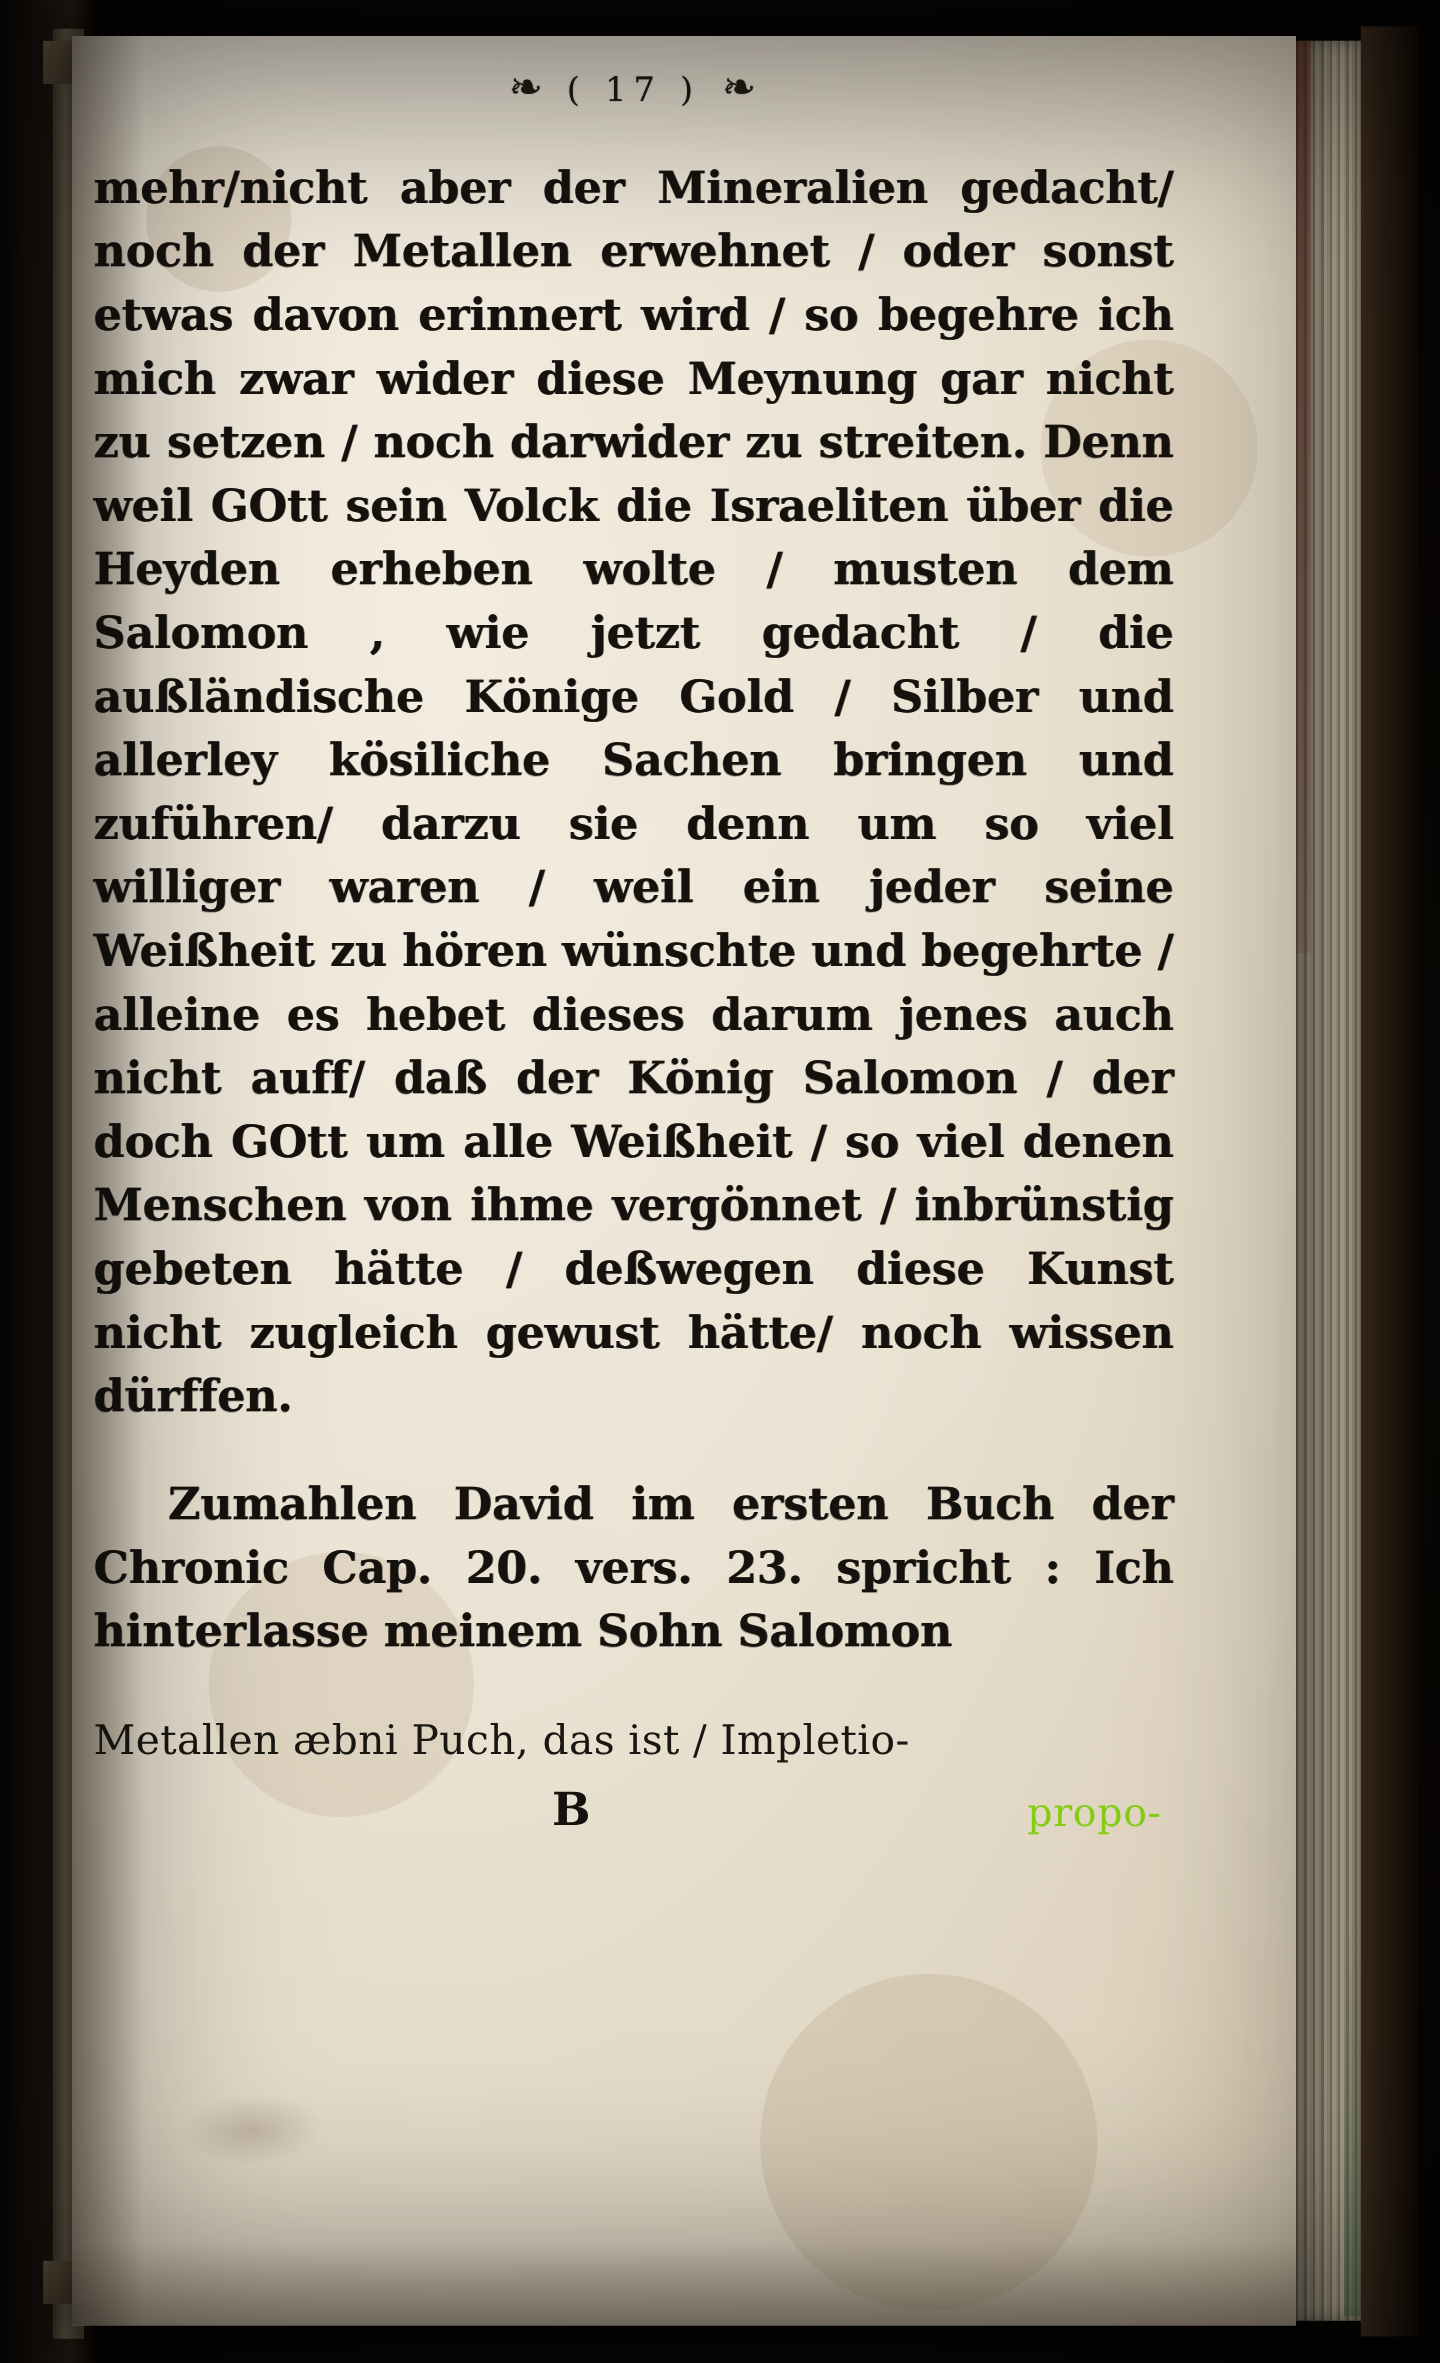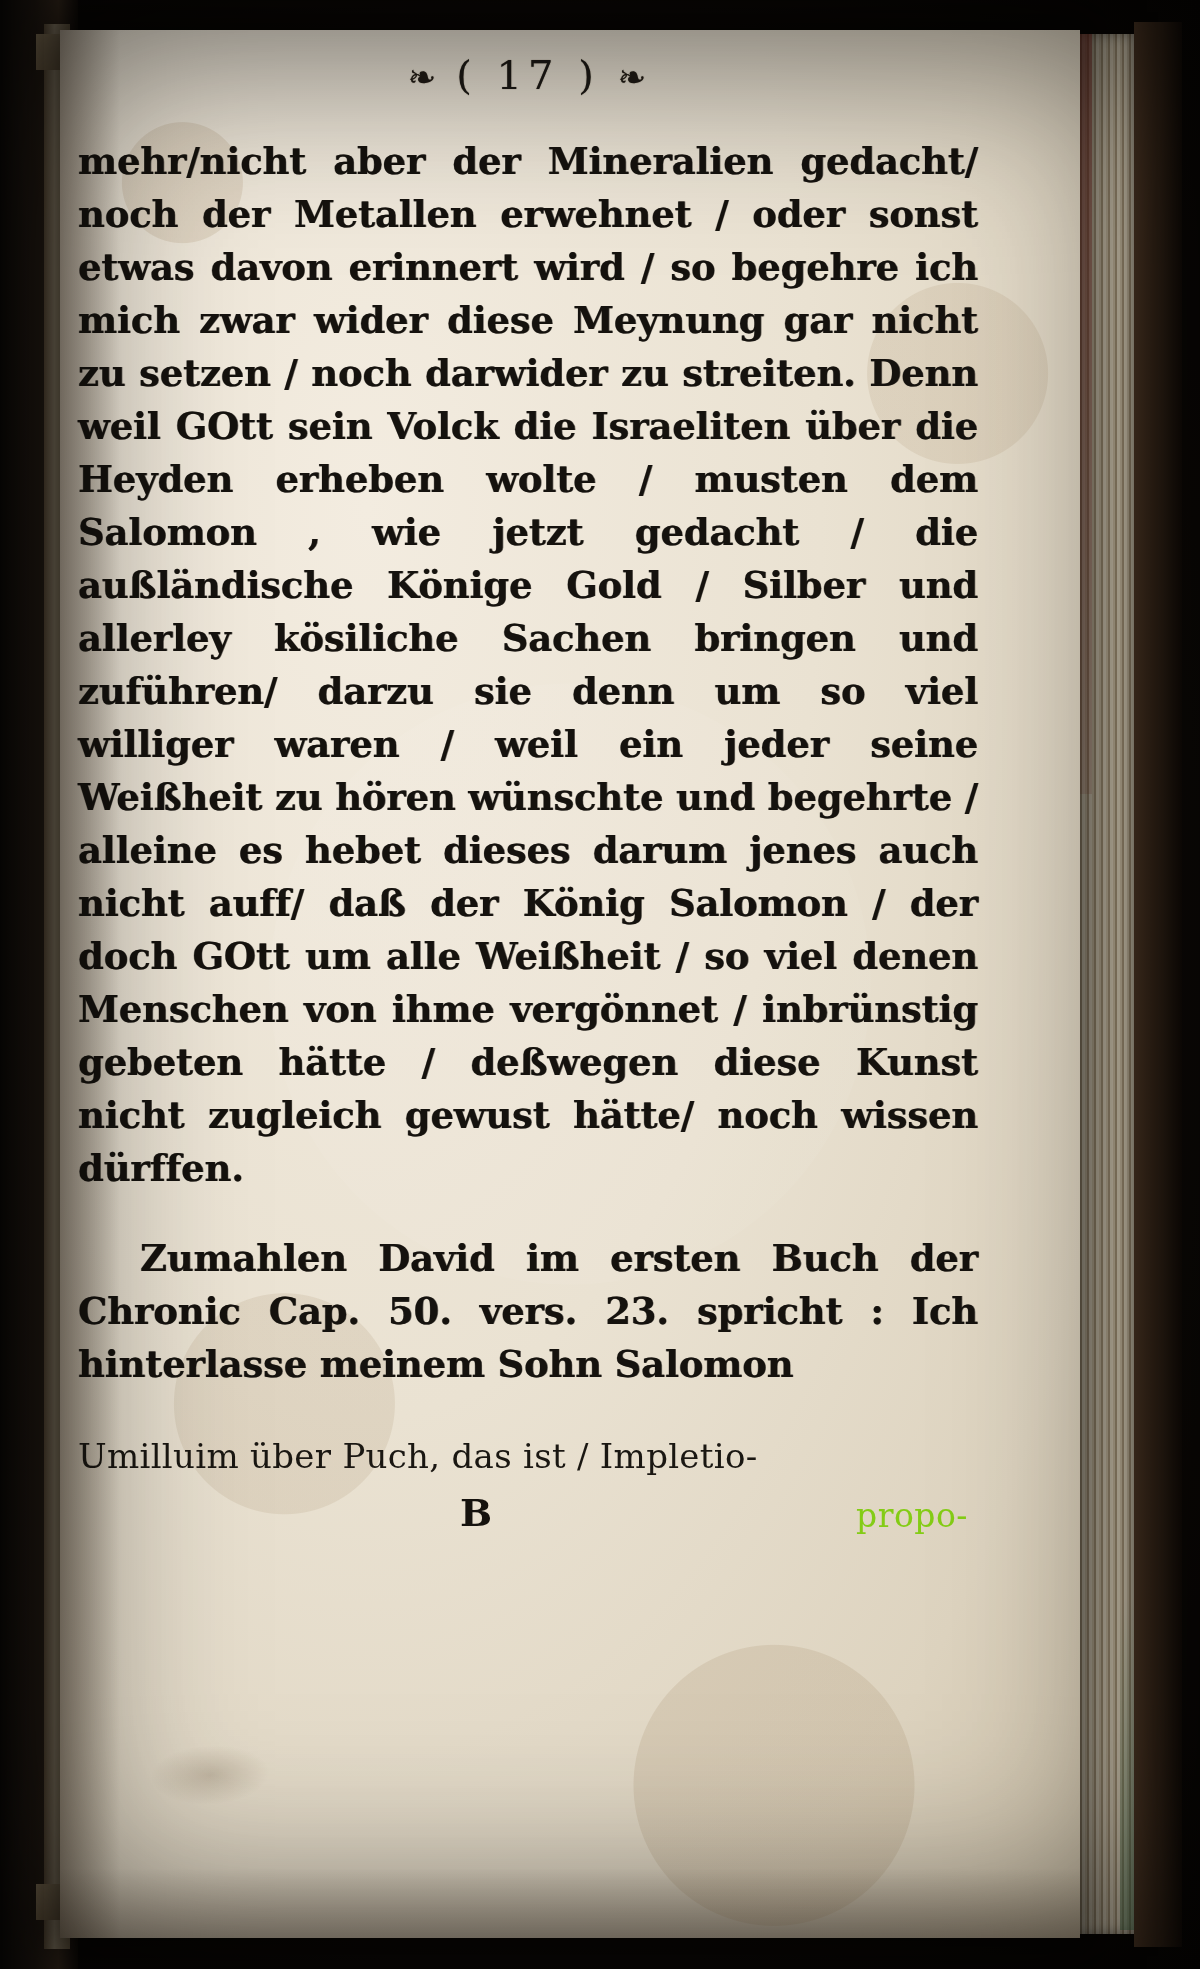--- a/index.html
+++ b/index.html
@@ -160,21 +160,21 @@
     font-size: 40px;
     letter-spacing: 2px;
     margin-bottom: 10px;
     text-shadow: 0 0 1px rgba(60,45,25,.7);
   }
   .folio .orn {
     font-size: 34px;
     color: #211c16;
   }
   .folio .num {
-    font-size: 40px;
+    font-size: 28px;
     letter-spacing: 6px;
   }
 
   
   .fraktur {
     font-family: "DejaVu Serif", serif;
     font-weight: 700;
     color: #15120e;
     font-size: 37px;
     line-height: 53px;
@@ -264,24 +264,24 @@
   <div class="text-col">
 
     <div class="folio">
       <span class="orn">❧</span>
       <span class="num">( 17 )</span>
       <span class="orn">❧</span>
     </div>
 
     <p class="fraktur">mehr/nicht aber der Mineralien gedacht/ noch der Metallen erwehnet / oder sonst etwas davon erinnert wird / so begehre ich mich zwar wider diese Meynung gar nicht zu setzen / noch darwider zu streiten. Denn weil GOtt sein Volck die Israeliten über die Heyden erheben wolte / musten dem Salomon , wie jetzt gedacht / die außländische Könige Gold / Silber und allerley kösiliche Sachen bringen und zuführen/ darzu sie denn um so viel williger waren / weil ein jeder seine Weißheit zu hören wünschte und begehrte / alleine es hebet dieses darum jenes auch nicht auff/ daß der König Salomon / der doch GOtt um alle Weißheit / so viel denen Menschen von ihme vergönnet / inbrünstig gebeten hätte / deßwegen diese Kunst nicht zugleich gewust hätte/ noch wissen dürffen.</p>
 
-    <p class="fraktur para-indent">Zumahlen David im ersten Buch der Chronic Cap. 50. vers. 23. spricht : Ich hinterlasse meinem Sohn Salomon</p>
+    <p class="fraktur para-indent">Zumahlen David im ersten Buch der Chronic Cap. 20. vers. 23. spricht : Ich hinterlasse meinem Sohn Salomon</p>
 
     <div class="latin-block">
-      <div>Umilluim über Puch, das ist / Impletio-</div>
+      <div>Metallen æbni Puch, das ist / Impletio-</div>
     </div>
 
     <div class="footline">
       <span class="signature">B</span>
       <span class="catchword">propo-</span>
     </div>
 
   </div>
 
   <div class="vignette"></div>

